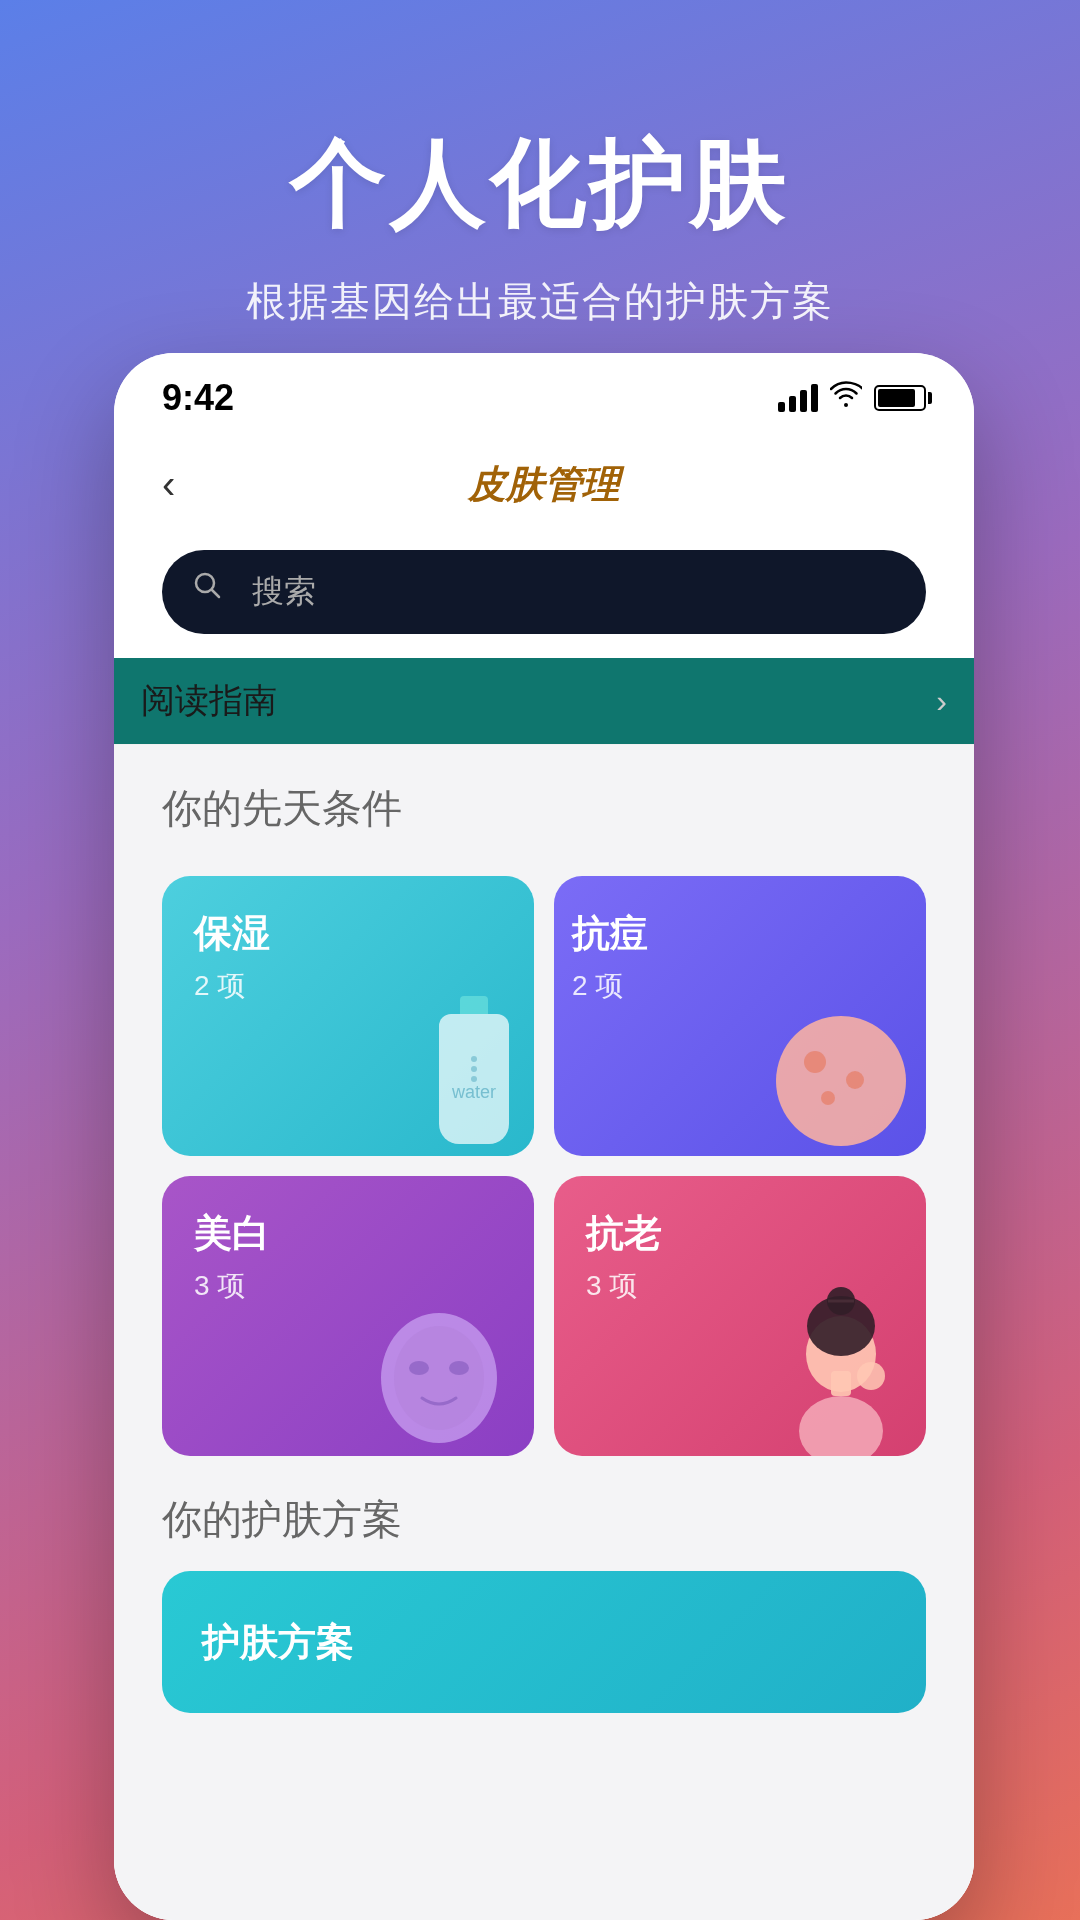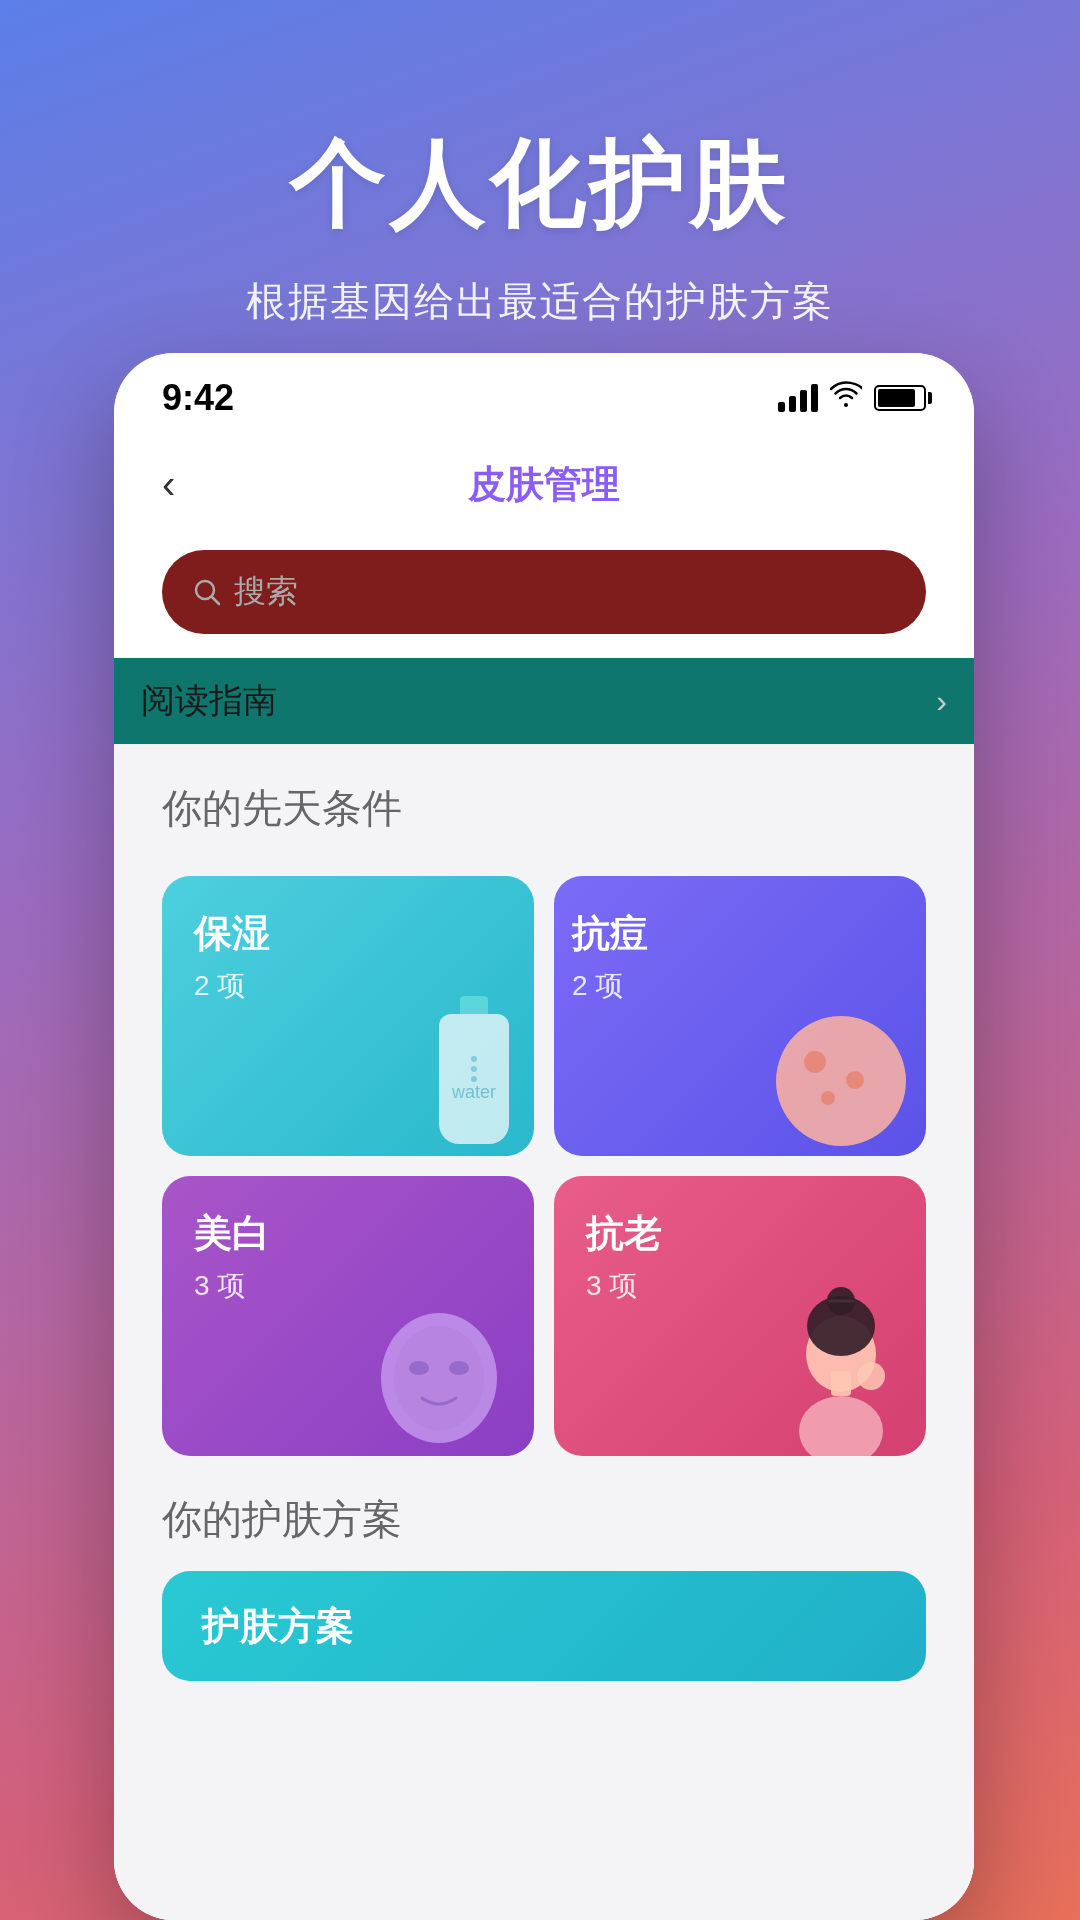--- a/index.html
+++ b/index.html
@@ -144,36 +144,37 @@
       position: absolute;
       left: 48px;
       font-size: 40px;
       color: #333;
       cursor: pointer;
     }
 
     .nav-title {
       font-size: 38px;
       font-weight: 600;
-      color: #8b5cf6;
+      color: #a16207;
+      font-style: italic;
     }
 
     
     .search-container {
       padding: 12px 48px 24px;
       background: white;
     }
 
     .search-bar {
-      background: #7f1d1d;
+      background: #0f172a;
       border-radius: 50px;
       display: flex;
-      align-items: flex-end;
+      align-items: flex-start;
       padding: 20px 30px;
-      gap: 12px;
+      gap: 30px;
     }
 
     .search-icon {
       font-size: 30px;
       color: #999;
     }
 
     .search-placeholder {
       font-size: 32px;
       color: #aaa;
@@ -338,21 +339,21 @@
       border-radius: 50%;
     }
 
     
     .bottom-section {
       padding: 36px 48px 16px;
     }
 
     .skincare-card {
       border-radius: 28px;
-      height: 110px;
+      height: 142px;
       background: linear-gradient(135deg, #29c9d4 0%, #20b0c8 100%);
       display: flex;
       align-items: center;
       padding: 0 40px;
     }
 
     .skincare-card-title {
       font-size: 38px;
       font-weight: 600;
       color: white;

